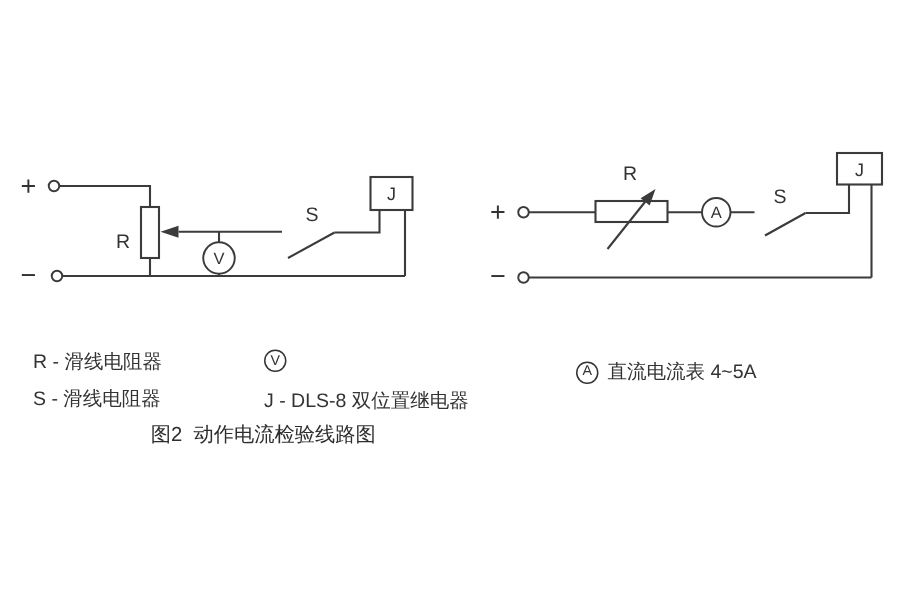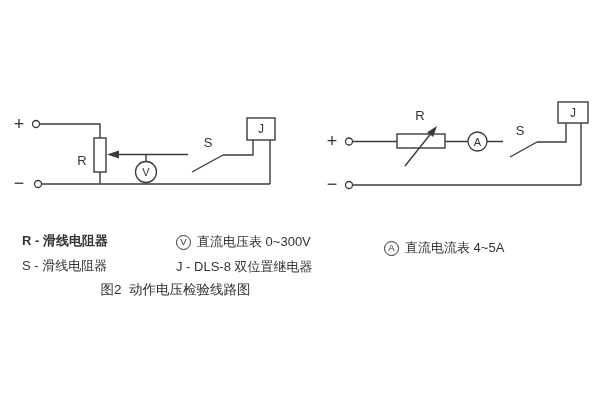--- a/index.html
+++ b/index.html
@@ -85,38 +85,37 @@
       <path d="M510 157 L537 142" class="w"></path>
       <path d="M537 142 H566 V123" class="w"></path>
       <text x="520" y="135" class="sym">S</text>
 
       <rect x="558" y="102" width="30" height="21" class="box"></rect>
       <text x="573" y="117" class="sym relay">J</text>
       <path d="M581 123 V185" class="w"></path>
     </g>
   </svg>
 
-  <div class="legend-item" style="left:22px; top:232px;font-weight:bold;">
+  <div class="legend-item" style="left:22px; top:232px;">
     <span>R - 滑线电阻器</span>
   </div>
 
   <div class="legend-item" style="left:22px; top:257px;">
     <span>S - 滑线电阻器</span>
   </div>
 
   <div class="legend-item" style="left:176px; top:233px;">
     <span class="circ">V</span>
-    <span>直流电压表 0~300V</span>
   </div>
 
   <div class="legend-item" style="left:176px; top:258px;">
     <span>J - DLS-8 双位置继电器</span>
   </div>
 
   <div class="legend-item" style="left:384px; top:239px;">
     <span class="circ">A</span>
     <span>直流电流表 4~5A</span>
   </div>
 
-  <div class="caption" style="left:83px; top:281px;">图2  动作电压检验线路图</div>
+  <div class="caption" style="left:83px; top:281px;">图2  动作电流检验线路图</div>
 
 
 </div>
 
 </body></html>

